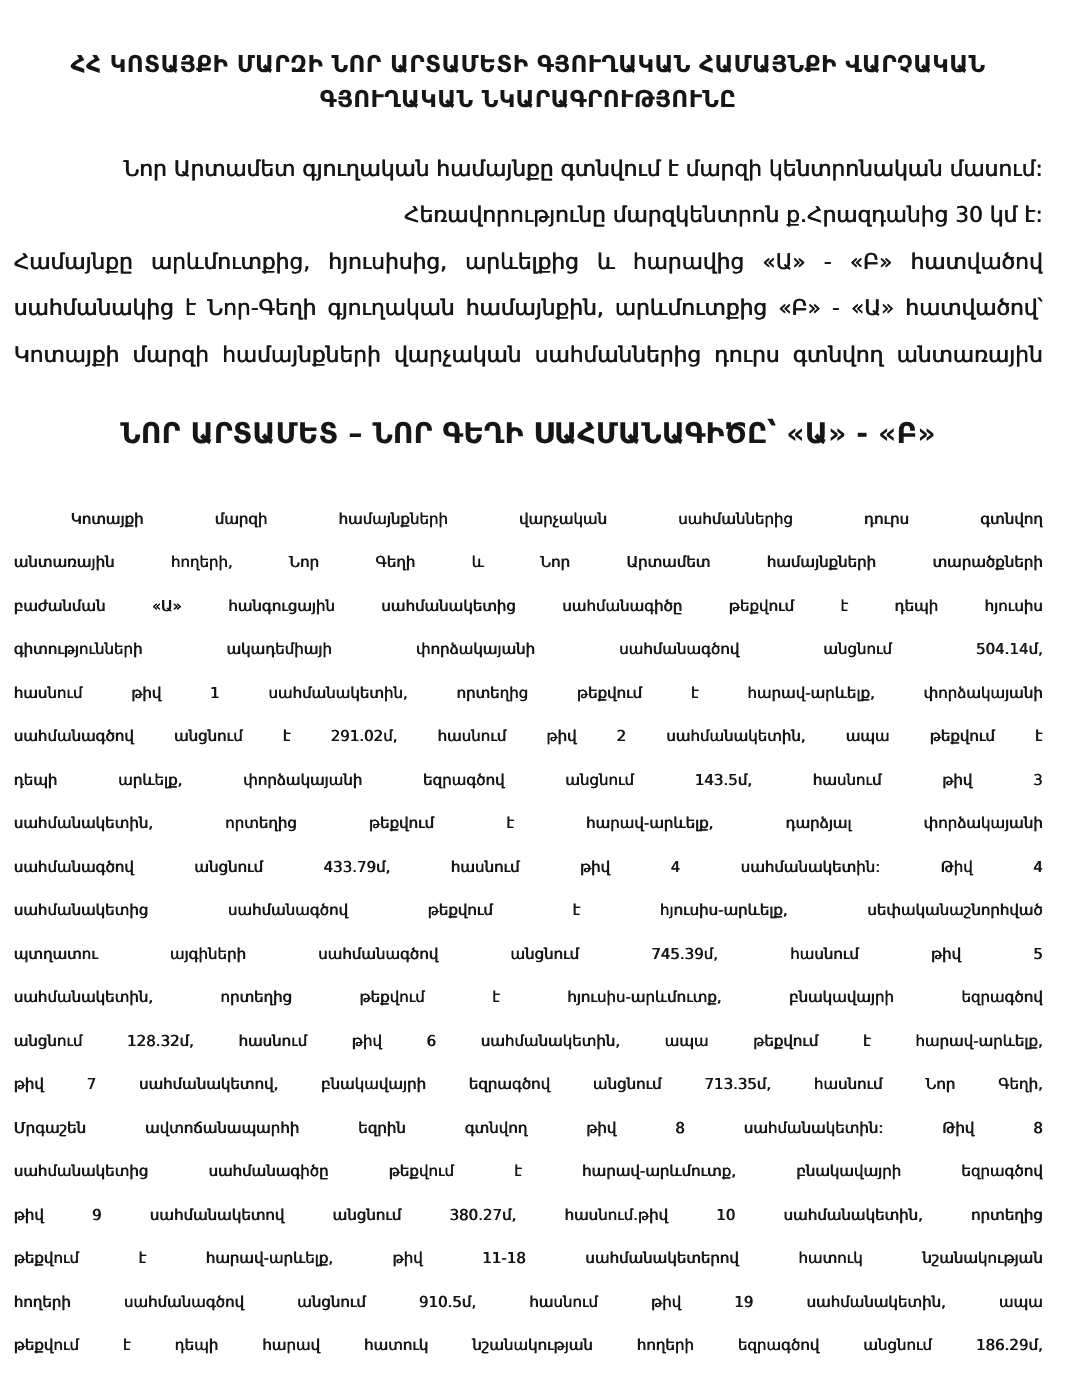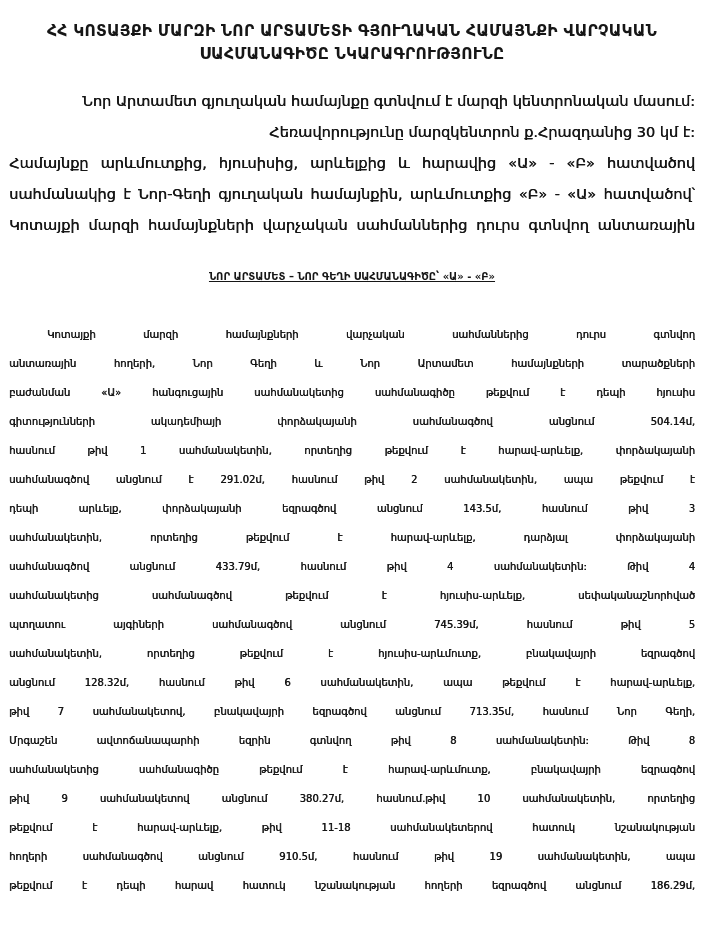--- a/index.html
+++ b/index.html
@@ -12,21 +12,21 @@
     height: 933px;
     overflow: hidden;
     font-family: "DejaVu Sans", sans-serif;
     color: #161616;
     -webkit-font-smoothing: none;
   }
   .page {
     box-sizing: border-box;
     width: 710px;
     height: 933px;
-    padding: 20px 15px 0 9px;
+    padding: 32px 15px 0 9px;
     background: #ffffff;
   }
   .doc-title {
     margin: 0;
     text-align: center;
     font-size: 15.5px;
     font-weight: 700;
     line-height: 23px;
     letter-spacing: 0.2px;
   }
@@ -37,25 +37,24 @@
     margin-top: 20px;
     font-size: 14.5px;
   }
   .intro-block .line {
     line-height: 31px;
     height: 31px;
   }
   .section-heading {
     margin: 26px 0 0 0;
     text-align: center;
-    font-size: 10px;
+    font-size: 19px;
     font-weight: 700;
     line-height: 20px;
     white-space: nowrap;
-    text-decoration: underline;
   }
   .body-block {
     margin-top: 33px;
     font-size: 10px;
   }
   .body-block .line {
     line-height: 29px;
     height: 29px;
   }
   .line {
@@ -72,21 +71,21 @@
     text-indent: 38px;
   }
 </style>
 </head>
 <body>
 
 <div class="page">
 
   <h1 class="doc-title">
     <div class="title-line">ՀՀ ԿՈՏԱՅՔԻ ՄԱՐԶԻ ՆՈՐ ԱՐՏԱՄԵՏԻ ԳՅՈՒՂԱԿԱՆ ՀԱՄԱՅՆՔԻ ՎԱՐՉԱԿԱՆ</div>
-    <div class="title-line">ՍԱՀՄԱՆԱԳԻԾԸ ՆԿԱՐԱԳՐՈՒԹՅՈՒՆԸ</div>
+    <div class="title-line">ԳՅՈՒՂԱԿԱՆ ՆԿԱՐԱԳՐՈՒԹՅՈՒՆԸ</div>
   </h1>
 
   <div class="intro-block">
       <div class="line">Նոր Արտամետ գյուղական համայնքը գտնվում է մարզի կենտրոնական մասում:</div>
       <div class="line">Հեռավորությունը մարզկենտրոն ք.Հրազդանից 30 կմ է:</div>
       <div class="line justify">Համայնքը արևմուտքից, հյուսիսից, արևելքից և հարավից «Ա» - «Բ» հատվածով</div>
       <div class="line justify">սահմանակից է Նոր-Գեղի գյուղական համայնքին, արևմուտքից «Բ» - «Ա» հատվածով՝</div>
       <div class="line justify">Կոտայքի մարզի համայնքների վարչական սահմաններից դուրս գտնվող անտառային</div>
     </div>
 

